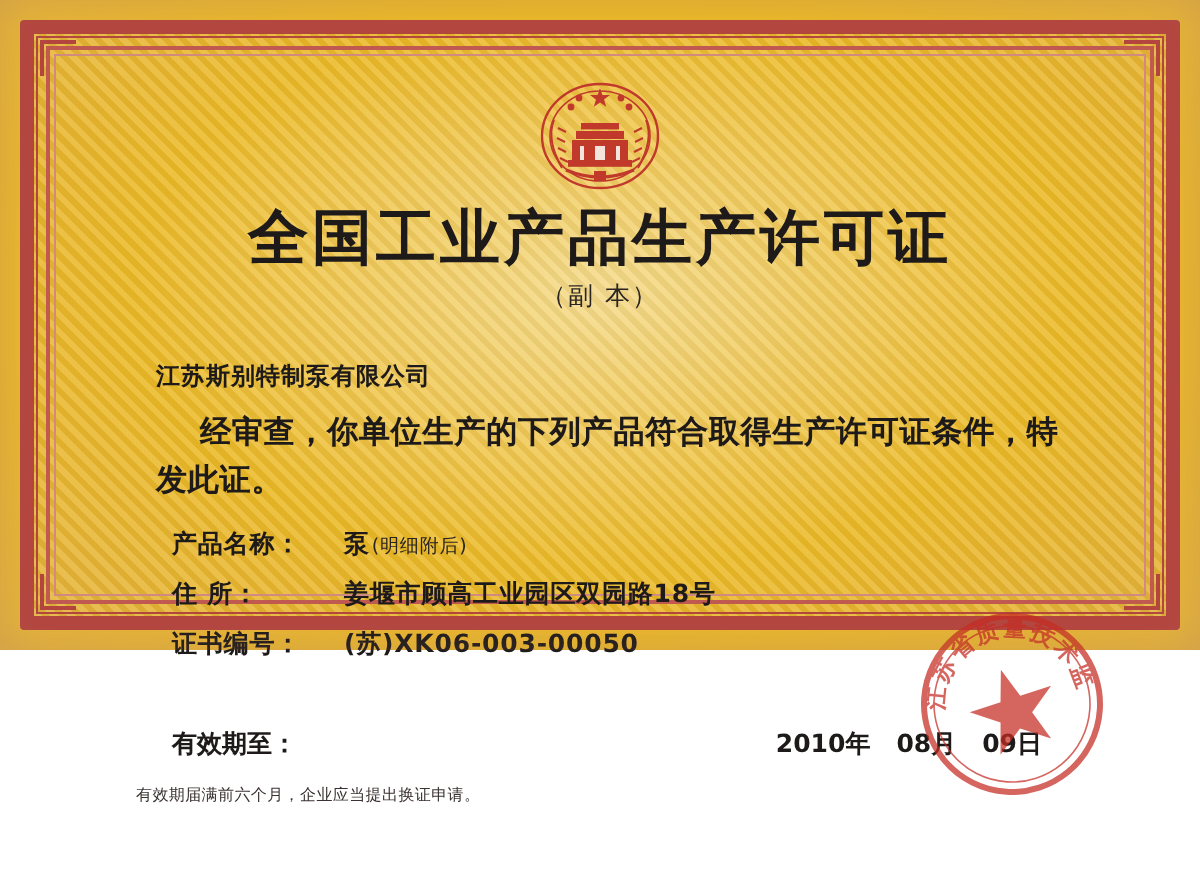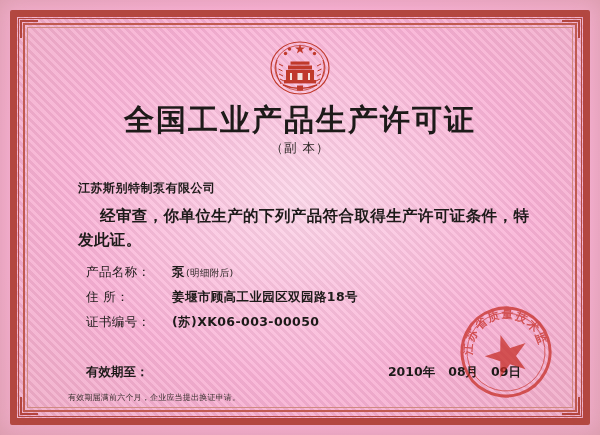--- a/index.html
+++ b/index.html
@@ -11,22 +11,22 @@
     width: 600px;
     height: 435px;
     overflow: hidden;
     font-family: "DejaVu Sans", sans-serif;
   }
 
   
   .certificate {
     position: relative;
     width: 600px;
-    height: 435px;
-    background: #f9a8d4;
+    height: 325px;
+    background: #eab308;
     box-sizing: border-box;
   }
   
   .paper-tint {
     position: absolute;
     inset: 0;
     background:
       radial-gradient(ellipse at 50% 45%, rgba(255,252,250,0.55) 0%, rgba(245,222,214,0.15) 55%, rgba(214,176,167,0.35) 100%);
     pointer-events: none;
   }
@@ -172,21 +172,21 @@
   }
   .field-row {
     display: flex;
     align-items: baseline;
     margin-bottom: 8px;
     font-size: 12.5px;
     color: #1d1a19;
     letter-spacing: 0.4px;
   }
   .field-label {
-    font-weight: normal;
+    font-weight: bold;
     white-space: nowrap;
     width: 86px;
     flex: 0 0 auto;
   }
   .field-value {
     font-weight: bold;
     white-space: nowrap;
   }
   .field-note {
     font-weight: normal;

